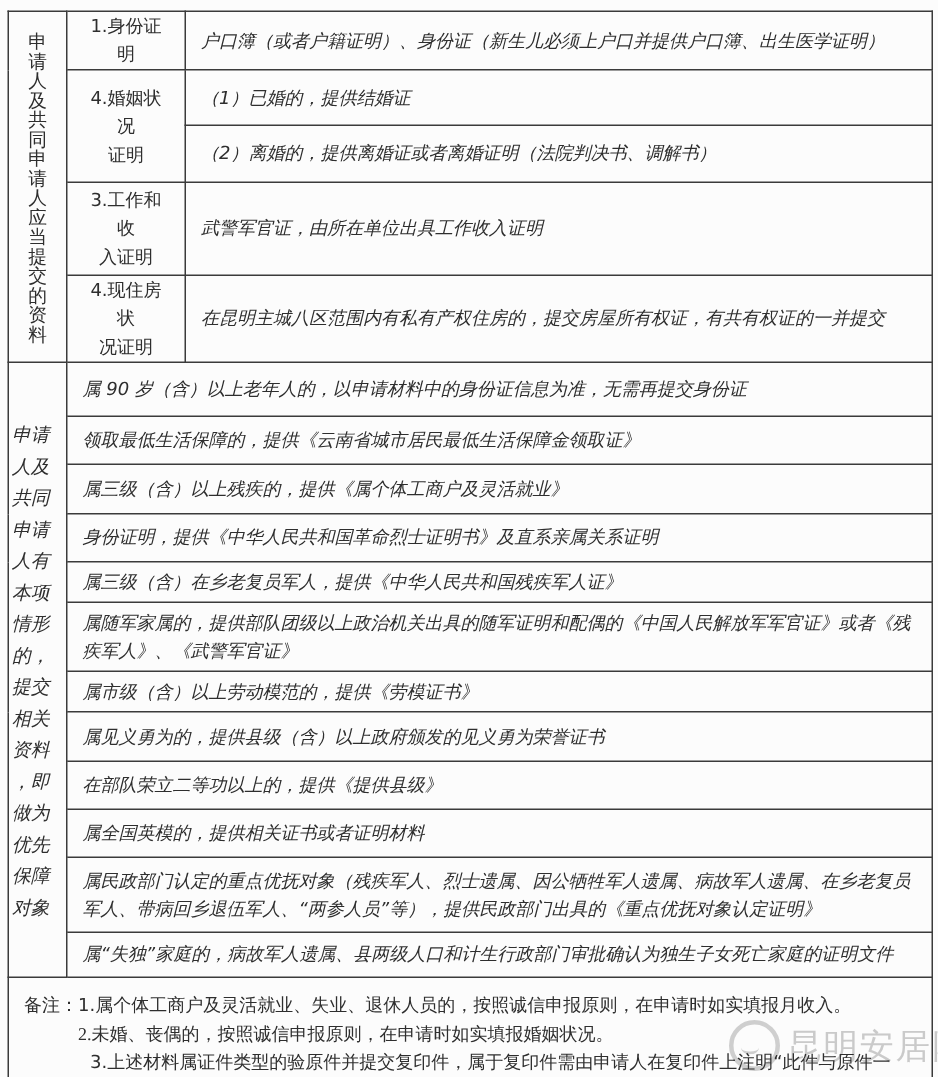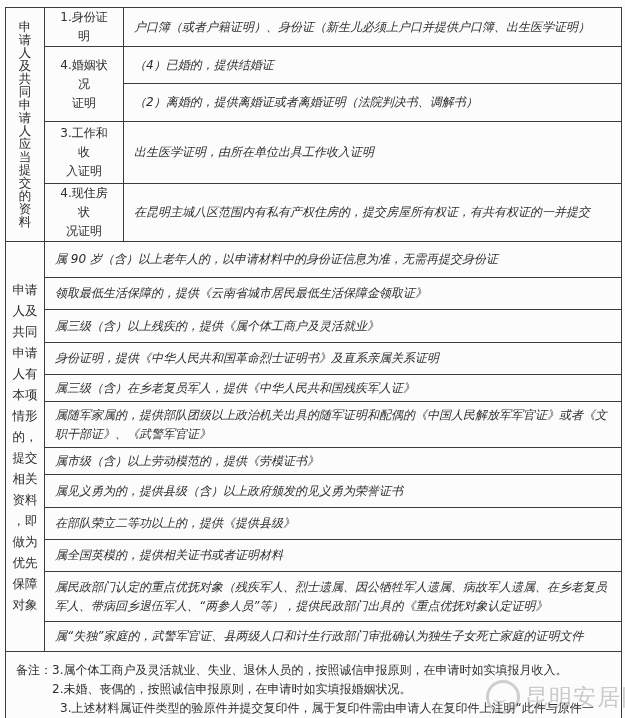--- a/index.html
+++ b/index.html
@@ -27,38 +27,39 @@
   
   .r36{height:36px}.r37{height:37px}.r38{height:38px}.r62{height:62px}
   .r43{height:43px}.r32{height:32px}.r33{height:33px}.r27{height:27px}
   .r46{height:46px}.r50{height:50px}.r30{height:30px}.r80{height:80px}
 
   
   .vhead-inner {
     width:14px; margin:0 auto;
     font-size:12.5px; line-height:13px;
     word-break:break-all; line-break:anywhere;
-    text-align:center; letter-spacing:0;font-family:Liberation Serif, serif;
+    text-align:center; letter-spacing:0;
   }
   
   .vhead2-inner {
     width:34px; margin:0 auto;
     font-size:12.5px; line-height:21px;
     word-break:break-all; line-break:anywhere;
-    text-align:center;
+    text-align:left;
+    font-style:italic;
   }
   td.lbl { text-align:center; padding:0 10px; }
   td.lbl div { line-height:19px; }
   td.txt { padding:2px 8px 2px 10px;font-style:italic; }
   td.note {
     vertical-align:top; padding:9px 10px 0 10px;
     border-bottom:3px solid #161616;
   }
   td.note div { line-height:19px; }
-  .n2 { padding-left:36px; }
+  .n2 { padding-left:36px;font-family:Liberation Serif, serif; }
   .n3 { padding-left:44px; }
 
   
   .watermark {
     position:absolute; left:486px; top:680px; z-index:0;
     display:flex; align-items:center; gap:5px;
     color:#c6c6c6; opacity:.92;
   }
   .wm-logo {
     width:28px; height:28px; flex:0 0 auto;
@@ -97,31 +98,31 @@
         <div>1.身份证明</div>
         <div></div>
       </td>
       <td class="txt">户口簿（或者户籍证明）、身份证（新生儿必须上户口并提供户口簿、出生医学证明）</td>
     </tr>
     <tr class="r37">
       <td class="lbl" rowspan="2">
         <div>4.婚姻状况</div>
         <div>证明</div>
       </td>
-      <td class="txt">（4）已婚的，提供结婚证</td>
+      <td class="txt">（1）已婚的，提供结婚证</td>
     </tr>
     <tr class="r38">
       <td class="txt">（2）离婚的，提供离婚证或者离婚证明（法院判决书、调解书）</td>
     </tr>
     <tr class="r62">
       <td class="lbl">
         <div>3.工作和收</div>
         <div>入证明</div>
       </td>
-      <td class="txt">出生医学证明，由所在单位出具工作收入证明</td>
+      <td class="txt">武警军官证，由所在单位出具工作收入证明</td>
     </tr>
     <tr class="r43">
       <td class="lbl">
         <div>4.现住房状</div>
         <div>况证明</div>
       </td>
       <td class="txt">在昆明主城八区范围内有私有产权住房的，提交房屋所有权证，有共有权证的一并提交</td>
     </tr>
 
     <tr class="r36">
@@ -136,44 +137,44 @@
     <tr class="r33">
       <td class="txt" colspan="2">属三级（含）以上残疾的，提供《属个体工商户及灵活就业》</td>
     </tr>
     <tr class="r32">
       <td class="txt" colspan="2">身份证明，提供《中华人民共和国革命烈士证明书》及直系亲属关系证明</td>
     </tr>
     <tr class="r27">
       <td class="txt" colspan="2">属三级（含）在乡老复员军人，提供《中华人民共和国残疾军人证》</td>
     </tr>
     <tr class="r46">
-      <td class="txt" colspan="2">属随军家属的，提供部队团级以上政治机关出具的随军证明和配偶的《中国人民解放军军官证》或者《文职干部证》、《武警军官证》</td>
+      <td class="txt" colspan="2">属随军家属的，提供部队团级以上政治机关出具的随军证明和配偶的《中国人民解放军军官证》或者《残疾军人》、《武警军官证》</td>
     </tr>
     <tr class="r27">
       <td class="txt" colspan="2">属市级（含）以上劳动模范的，提供《劳模证书》</td>
     </tr>
     <tr class="r33">
       <td class="txt" colspan="2">属见义勇为的，提供县级（含）以上政府颁发的见义勇为荣誉证书</td>
     </tr>
     <tr class="r32">
       <td class="txt" colspan="2">在部队荣立二等功以上的，提供《提供县级》</td>
     </tr>
     <tr class="r32">
       <td class="txt" colspan="2">属全国英模的，提供相关证书或者证明材料</td>
     </tr>
     <tr class="r50">
       <td class="txt" colspan="2">属民政部门认定的重点优抚对象（残疾军人、烈士遗属、因公牺牲军人遗属、病故军人遗属、在乡老复员军人、带病回乡退伍军人、“两参人员”等），提供民政部门出具的《重点优抚对象认定证明》</td>
     </tr>
     <tr class="r30">
-      <td class="txt" colspan="2">属“失独”家庭的，武警军官证、县两级人口和计生行政部门审批确认为独生子女死亡家庭的证明文件</td>
+      <td class="txt" colspan="2">属“失独”家庭的，病故军人遗属、县两级人口和计生行政部门审批确认为独生子女死亡家庭的证明文件</td>
     </tr>
 
     <tr class="r80">
       <td class="note" colspan="3">
-        <div class="n1">备注：3.属个体工商户及灵活就业、失业、退休人员的，按照诚信申报原则，在申请时如实填报月收入。</div>
+        <div class="n1">备注：1.属个体工商户及灵活就业、失业、退休人员的，按照诚信申报原则，在申请时如实填报月收入。</div>
         <div class="n2">2.未婚、丧偶的，按照诚信申报原则，在申请时如实填报婚姻状况。</div>
         <div class="n3">3.上述材料属证件类型的验原件并提交复印件，属于复印件需由申请人在复印件上注明“此件与原件一致”并签字按手印，</div>
 
       </td>
     </tr>
   </tbody>
     </table>
 </div>
 
 </body></html>

